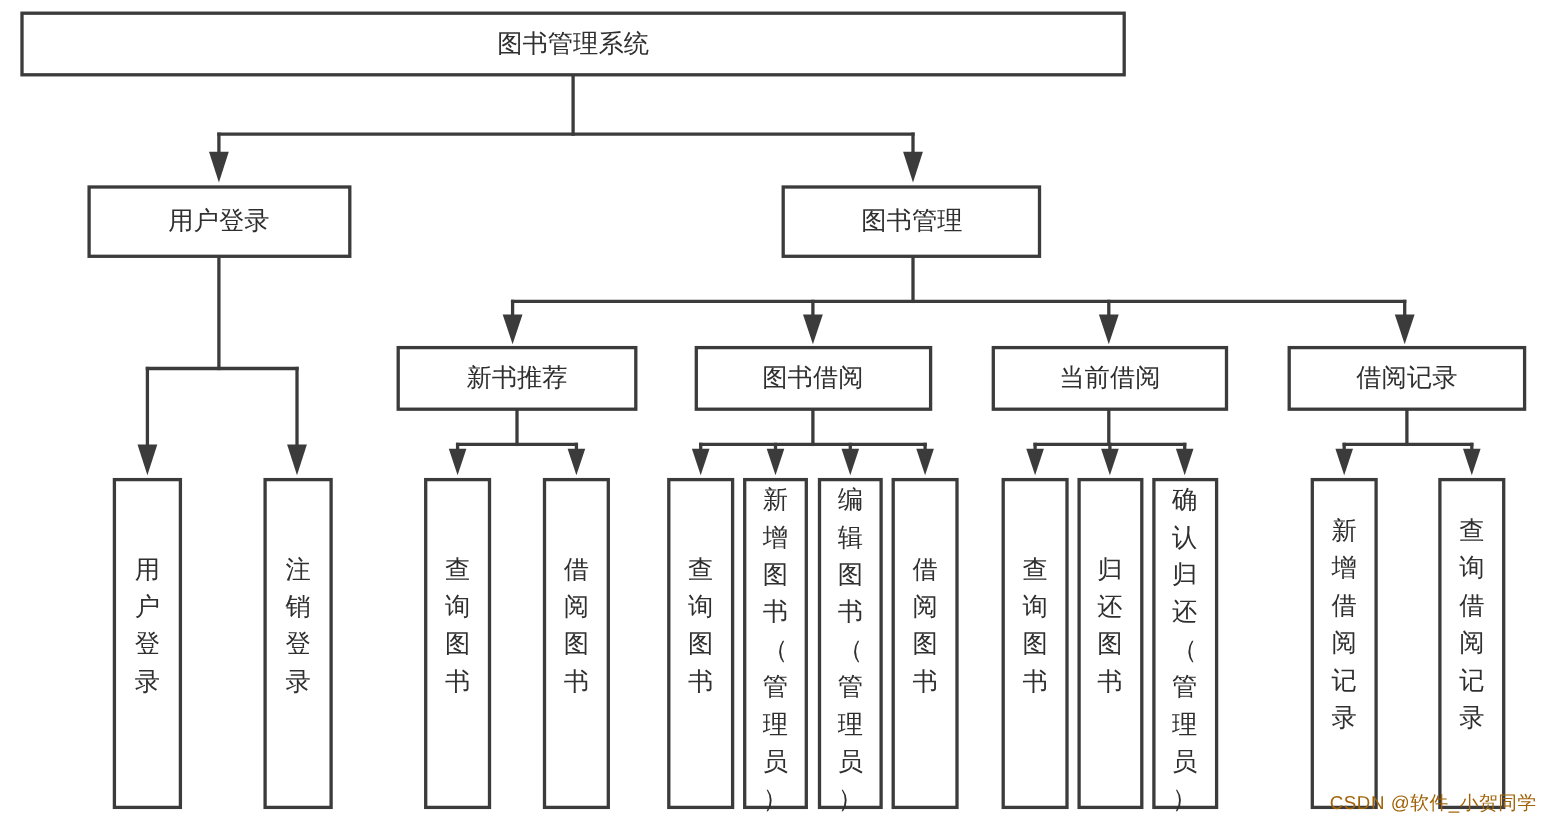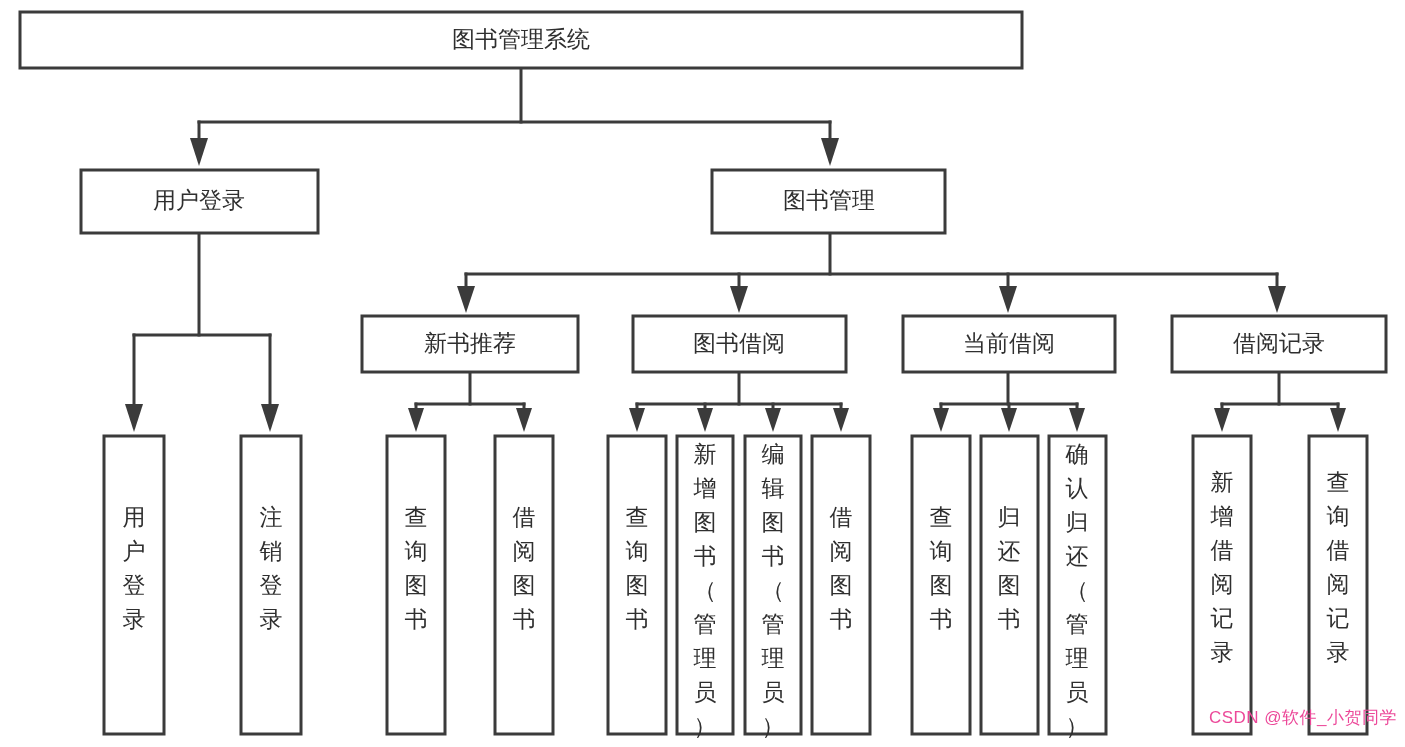--- a/index.html
+++ b/index.html
@@ -51,24 +51,24 @@
   }
   .node-label-vertical {
     fill: #2f2f2f;
     font-family: "Liberation Sans", "DejaVu Sans", sans-serif;
     font-size: 23px;
     text-anchor: middle;
   }
   .watermark-text {
     position: absolute;
     right: 8px;
-    bottom: 18px;
+    bottom: 6px;
     font-family: "Liberation Sans", "DejaVu Sans", sans-serif;
     font-size: 17px;
-    color: #ec4899;
+    color: #a16207;
     white-space: nowrap;
     letter-spacing: 0.5px;
   }
 </style>
 </head>
 <body>
 
 <div id="diagram-root">
 
   <svg id="flow-svg" viewBox="0 0 1405 747">

